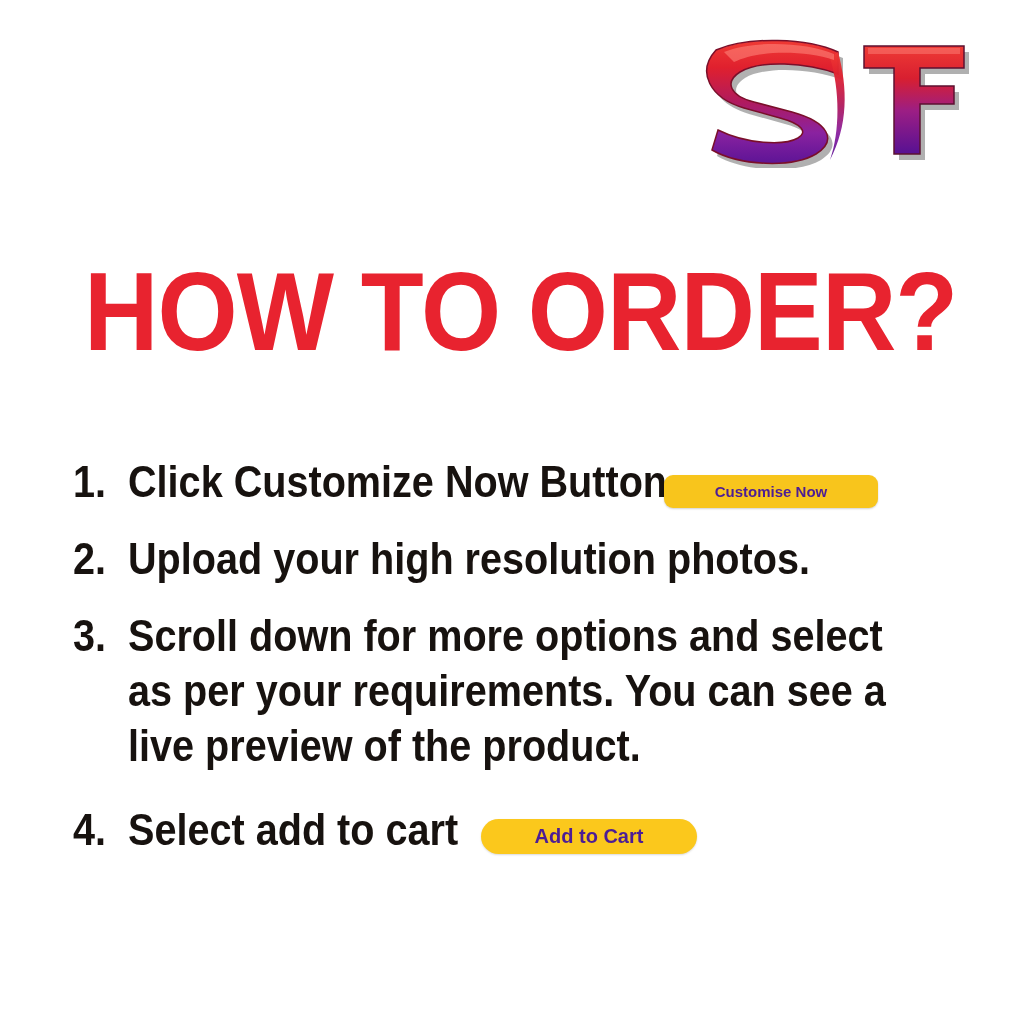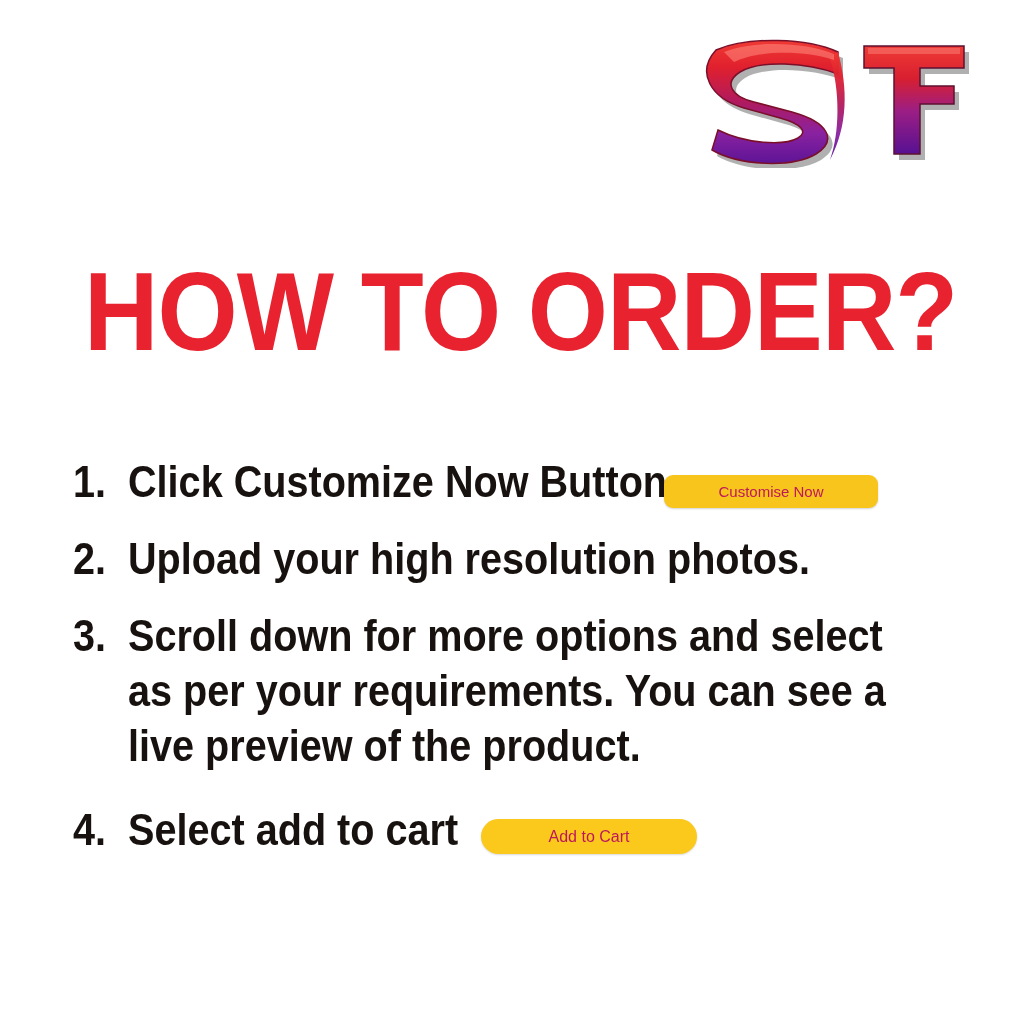--- a/index.html
+++ b/index.html
@@ -80,22 +80,22 @@
   .step-cont { display: block; }
 
   .step-row-1 { align-items: center; margin-bottom: 22px; }
   .step-row-2 { margin-bottom: 22px; }
   .step-row-3 { margin-bottom: 30px; }
 
   
   .btn {
     display: inline-block;
     font-family: "Liberation Sans", sans-serif;
-    font-weight: 400;
-    color: #be185d;
+    font-weight: 700;
+    color: #4c1d95;
     text-align: center;
     box-sizing: border-box;
     cursor: pointer;
   }
   .btn-customise {
     position: absolute;
     left: 664px;
     top: 475px;
     width: 214px;
     height: 33px;
@@ -105,21 +105,21 @@
     border-radius: 9px;
     box-shadow: 0 1px 2px rgba(0,0,0,0.18);
   }
   .btn-cart {
     position: absolute;
     left: 481px;
     top: 819px;
     width: 216px;
     height: 35px;
     line-height: 35px;
-    font-size: 16px;
+    font-size: 20px;
     background: #fbc81c;
     border-radius: 999px;
     box-shadow: 0 1px 2px rgba(0,0,0,0.15);
   }
 </style>
 </head>
 <body>
 
 <div class="canvas">
 

